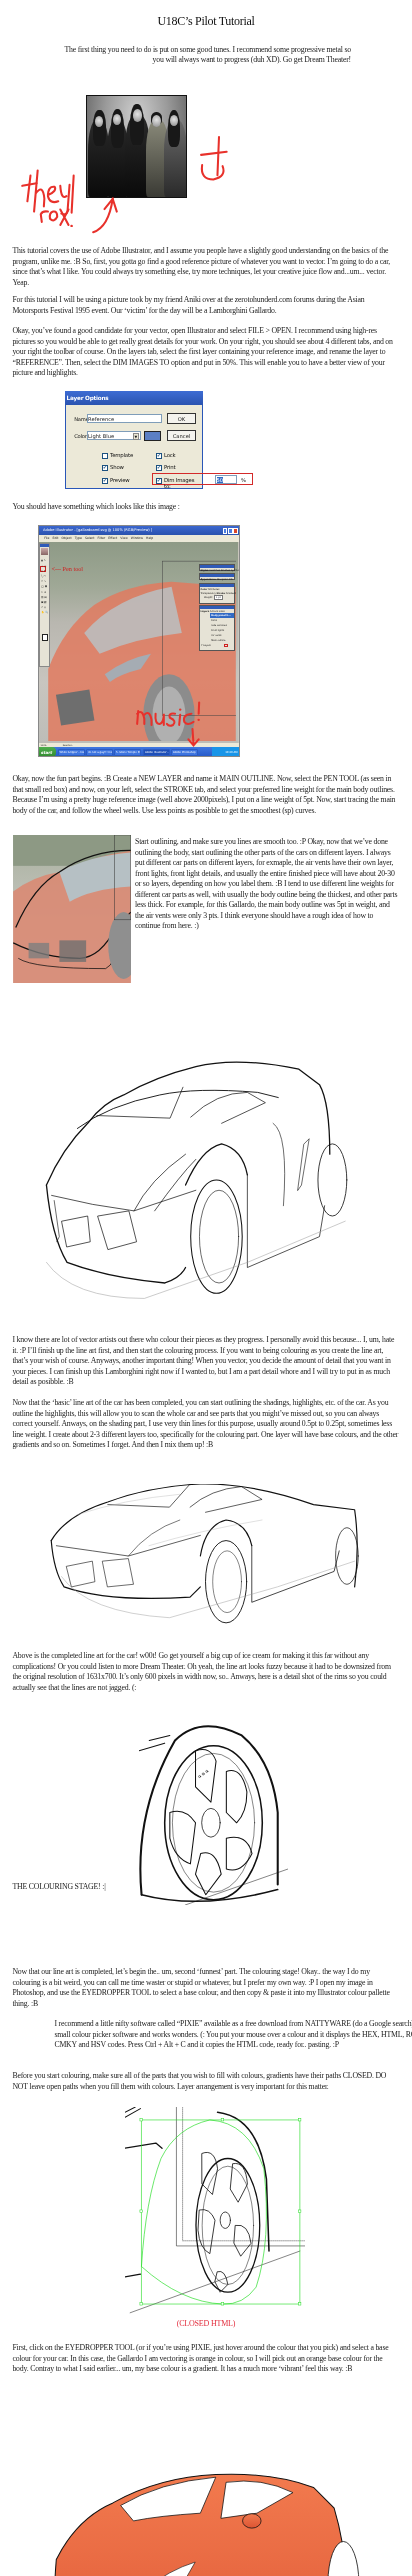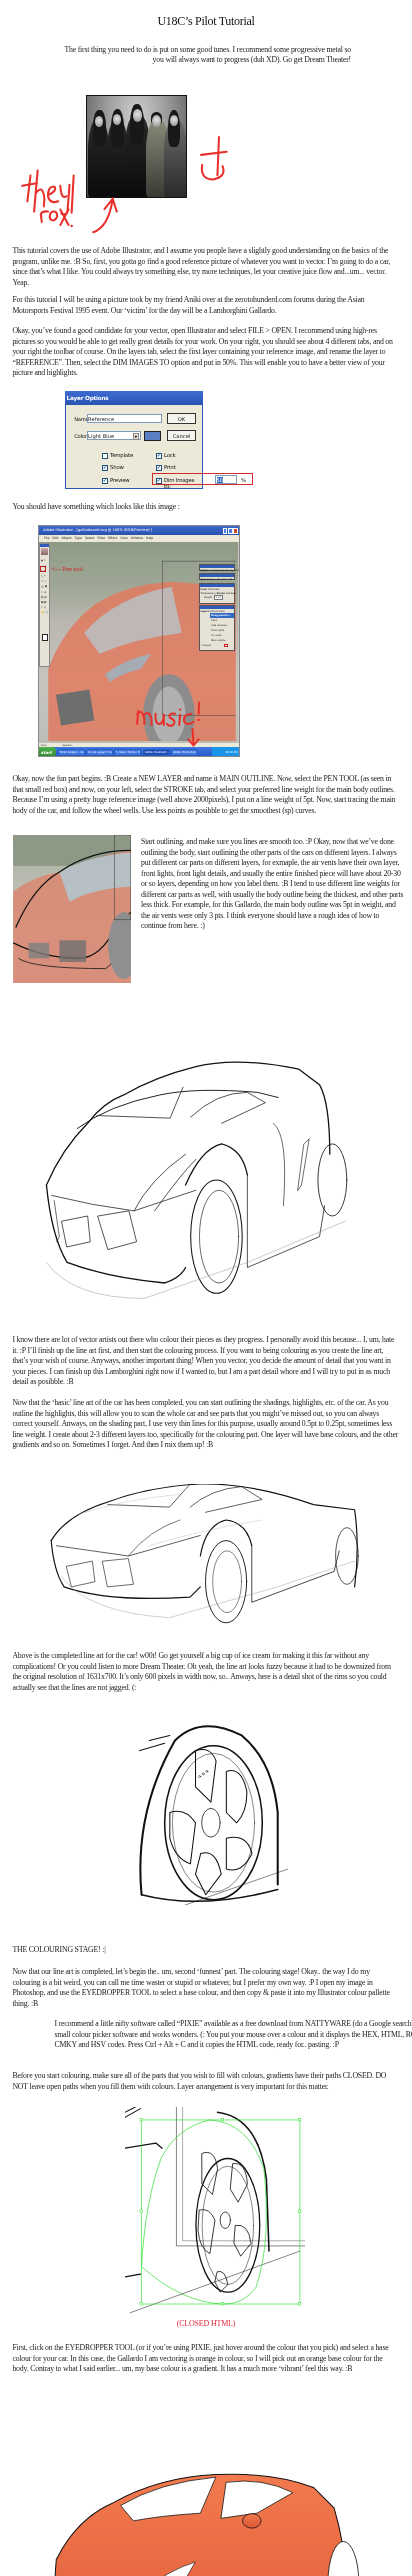--- a/index.html
+++ b/index.html
@@ -34,21 +34,21 @@
   .ai-tools { position:absolute; left:0; top:17px; width:11.3px; height:124px; background:#e6e3d6; border:0.5px solid #888; }
   .ai-panel { position:absolute; left:160px; width:36px; background:#e6e3d6; border:0.5px solid #555; font-family:"DejaVu Sans",sans-serif; font-size:2.3px; }
   .ai-panel .bar { height:3.1px; background:#2f5ab8; }
   .ai-status { position:absolute; left:0; top:217px; width:100%; height:4.1px; background:#ece9d8; font-family:"DejaVu Sans",sans-serif; font-size:2.1px; padding:0.5px 1.5px; }
   .ai-taskbar { position:absolute; left:0; top:221px; width:100%; height:10.3px; background: linear-gradient(#3f77e0, #2458c8); font-family:"DejaVu Sans",sans-serif; font-size:2.6px; color:#fff; }
   .start { position:absolute; left:0; top:0; width:16.5px; height:10.3px; background: linear-gradient(#4eae4c, #318a2f); border-radius: 0 4.1px 4.1px 0; font-style: italic; font-weight: bold; font-size: 4.1px; padding: 2.6px 2.1px; }
   .task { position:absolute; top:1.5px; height:7.2px; background:#3c74e0; border:0.5px solid #2b5bc2; border-radius:1px; padding:1.5px 1px; white-space:nowrap; overflow:hidden; }
   .tray { position:absolute; right:0; top:0; width:27px; height:10.3px; background:#1895e8; padding:3.6px 1.5px; text-align:right; }
   
   .ref-img { left: 13.4px; top: 835px; width: 118px; height: 148px; overflow: hidden; background: linear-gradient(180deg, #a0a798 0%, #b2b7a9 20%, #c7c7c2 60%, #cdcccc 100%); }
-  .col2 { left: 141px; top: 837px; width: 263px; font-size: 7.8px; line-height: 10.5px; letter-spacing: -0.2px; position:absolute; }
+  .col2 { left: 135px; top: 837px; width: 263px; font-size: 7.8px; line-height: 10.5px; letter-spacing: -0.2px; position:absolute; }
   .caption-red { color: #e32d3d; }
   svg { display:block; }
 </style>
 </head>
 <body>
 
 <div class="abs title">U18C’s Pilot Tutorial</div>
 <div class="abs intro">The first thing you need to do is put on some good tunes. I recommend some progressive metal so you will always want to progress (duh XD). Go get Dream Theater!</div>
 
 <div class="abs band">
@@ -313,21 +313,21 @@
     <path d="M170 230 Q210 220 220 260 Q200 300 170 290 Z" stroke-width="2"></path>
     <path d="M120 260 Q150 250 160 300 L130 340 L110 300 Z" stroke-width="2"></path>
     <circle cx="118" cy="110" r="2"></circle>
       <circle cx="125" cy="105" r="2"></circle>
       <circle cx="132" cy="100" r="2"></circle>
     <path d="M5 340 Q120 370 270 330" stroke-width="3"></path>
     <path d="M90 360 L290 290" stroke-width="1"></path>
   </g>
 </svg>
 
-<div class="p" style="top:1945px;">THE COLOURING STAGE! :|</div>
+<div class="p" style="top:1882px;">THE COLOURING STAGE! :|</div>
 <div class="p" style="top:1967px;">Now that our line art is completed, let’s begin the.. um, second ‘funnest’ part. The colouring stage! Okay.. the way I do my colouring is a bit weird, you can call me time waster or stupid or whatever, but I prefer my own way. :P I open my image in Photoshop, and use the EYEDROPPER TOOL to select a base colour, and then copy &amp; paste it into my Illustrator colour pallette thing. :B</div>
 <div class="p" style="top:2019px;margin-left:42px;">I recommend a little nifty software called “PIXIE” available as a free download from NATTYWARE (do a Google search). It’s a small colour picker software and works wonders. (: You put your mouse over a colour and it displays the HEX, HTML, RGB, CMKY and HSV codes. Press Ctrl + Alt + C and it copies the HTML code, ready for.. pasting. :P</div>
 <div class="p" style="top:2071px;">Before you start colouring, make sure all of the parts that you wish to fill with colours, gradients have their paths CLOSED. DO NOT leave open paths when you fill them with colours. Layer arrangement is very important for this matter.</div>
 
 <svg class="abs" style="left:125px;top:2107px;" width="180" height="211" viewBox="0 0 350 410">
   <g fill="none" stroke="#111" stroke-linecap="round" stroke-linejoin="round">
     <path d="M0 10 L20 0 M0 20 L30 3" stroke-width="2"></path>
     <path d="M0 80 L60 70 L72 80" stroke-width="2.5"></path>
     <path d="M0 330 L30 325" stroke-width="2.5"></path>
     <path d="M100 0 L100 270 L350 270" stroke-width="1"></path>

